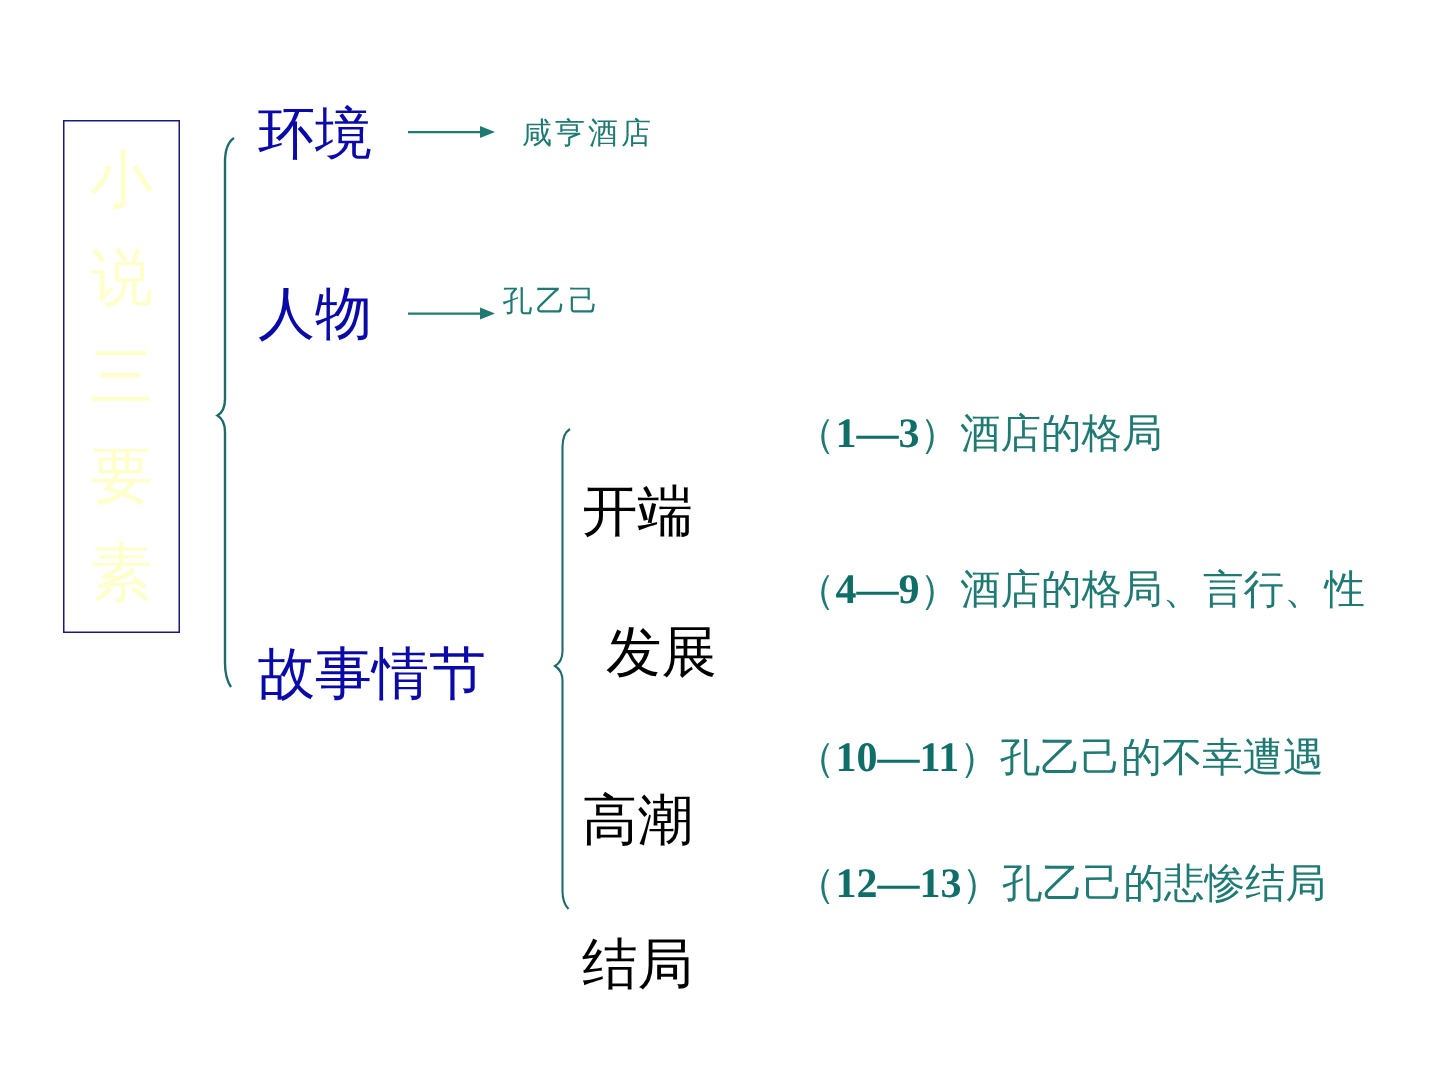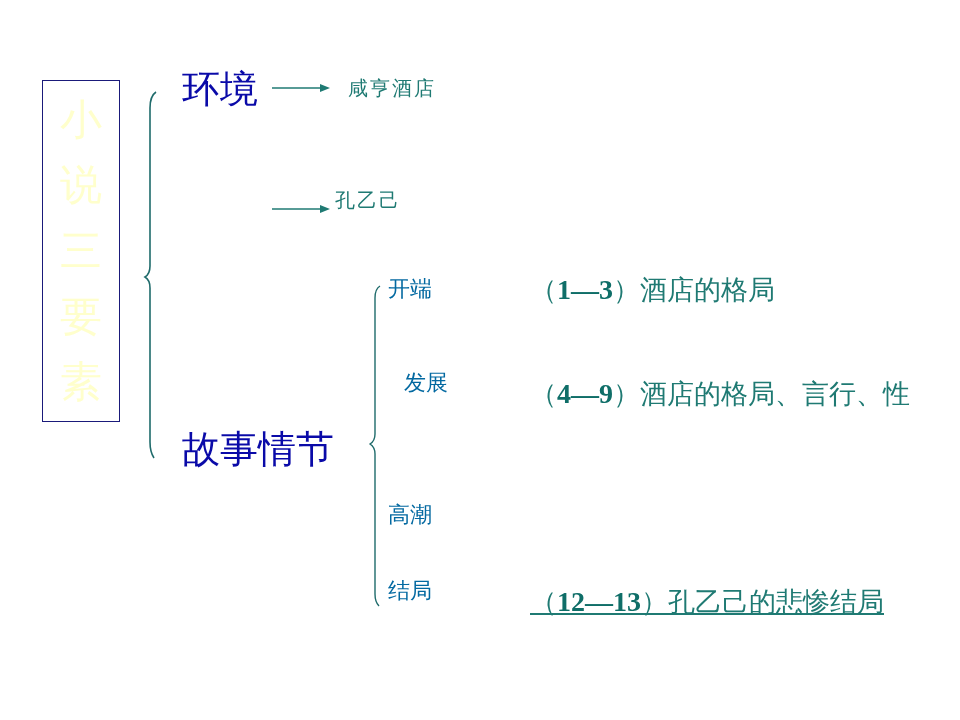--- a/index.html
+++ b/index.html
@@ -37,41 +37,41 @@
     }
     .brace {
       position: absolute;
     }
     .cat {
       position: absolute;
       color: #0a0aa8;
       font-size: 38px;
       line-height: 1;
       white-space: nowrap;
-      margin-left: 10px;
     }
     .arrow {
       position: absolute;
     }
     .value {
       position: absolute;
       color: #1f7a73;
       font-family: "DejaVu Serif", serif;
       font-size: 20px;
       line-height: 1;
       white-space: nowrap;
       letter-spacing: 2px;
     }
     .stage-label {
       position: absolute;
-      color: #0369a1;
+      color: #000000;
       font-family: "DejaVu Serif", serif;
-      font-size: 22px;
+      font-size: 37px;
       line-height: 1;
       white-space: nowrap;
+      margin-top: 44px;
     }
     .desc {
       position: absolute;
       color: #1f7a73;
       font-family: "DejaVu Serif", serif;
       font-size: 27px;
       line-height: 40px;
       white-space: nowrap;
       margin-left: 32px;
     }
@@ -103,20 +103,21 @@
     <path d="M16 2 Q10 6 10 18 L10 176 Q10 184 5 187 Q10 190 10 198 L10 352 Q10 362 14 368" fill="none" stroke="#1f6b6b" stroke-width="1.6"></path>
   </svg>
 
   <div class="cat" style="left:172px; top:70px;">环境</div>
   <svg class="arrow" style="left:270px; top:82px;" width="62" height="12" viewBox="0 0 62 12">
     <line x1="2" y1="6" x2="52" y2="6" stroke="#1f7a73" stroke-width="1.5"></line>
     <polygon points="50,2 60,6 50,10" fill="#1f7a73"></polygon>
   </svg>
   <div class="value" style="left:348px; top:78px;">咸亨酒店</div>
 
+  <div class="cat" style="left:172px; top:190px;">人物</div>
   <svg class="arrow" style="left:270px; top:203px;" width="62" height="12" viewBox="0 0 62 12">
     <line x1="2" y1="6" x2="52" y2="6" stroke="#1f7a73" stroke-width="1.5"></line>
     <polygon points="50,2 60,6 50,10" fill="#1f7a73"></polygon>
   </svg>
   <div class="value" style="left:335px; top:190px;">孔乙己</div>
 
   <div class="cat" style="left:172px; top:430px;text-align:center;">故事情节</div>
 
   <svg class="brace" style="left:366px; top:284px;" width="22" height="324" viewBox="0 0 22 324">
     <path d="M14 2 Q9 5 9 14 L9 150 Q9 157 4 160 Q9 163 9 170 L9 310 Q9 318 13 322" fill="none" stroke="#1f6b6b" stroke-width="1.4"></path>
@@ -125,20 +126,23 @@
   <div class="stage-label" style="left:388px; top:278px;">开端</div>
   <div class="desc" style="left:498px; top:270px;">
     <span>（</span><span class="range">1—3</span><span>）</span><span>酒店的格局</span>
   </div>
 
   <div class="stage-label" style="left:404px; top:372px;">发展</div>
   <div class="desc" style="left:498px; top:374px;">
     <span>（</span><span class="range">4—9</span><span>）</span><span>酒店的格局、言行、性</span>
   </div>
 
-  <div class="stage-label" style="left:388px; top:504px;text-align:right;">高潮</div>
+  <div class="stage-label" style="left:388px; top:484px;text-align:right;">高潮</div>
+  <div class="desc" style="left:498px; top:486px;">
+    <span>（</span><span class="range">10—11</span><span>）</span><span>孔乙己的不幸遭遇</span>
+  </div>
 
   <div class="stage-label" style="left:388px; top:580px;">结局</div>
-  <div class="desc" style="left:498px; top:582px;text-decoration:underline;">
+  <div class="desc" style="left:498px; top:570px;">
     <span>（</span><span class="range">12—13</span><span>）</span><span>孔乙己的悲惨结局</span>
   </div>
 
 </div>
 
 </body></html>

